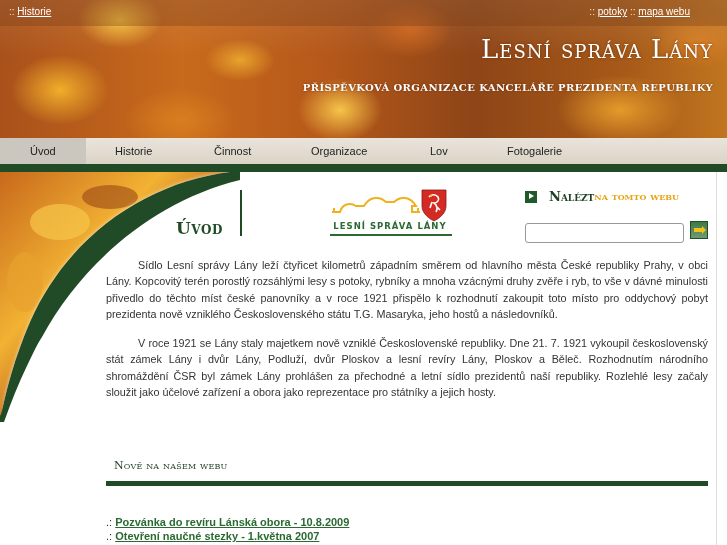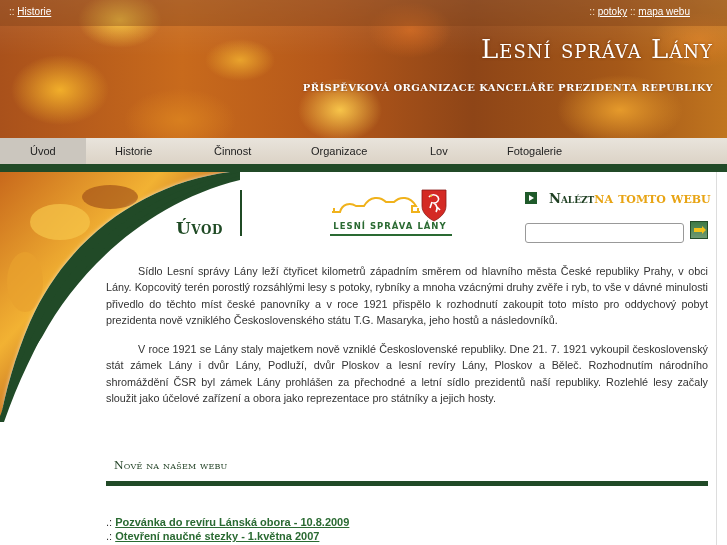--- a/index.html
+++ b/index.html
@@ -105,21 +105,21 @@
   .play-icon::after {
     content: ""; position: absolute; left: 4px; top: 2.5px; border-left: 5px solid #fff;
     border-top: 3.5px solid transparent; border-bottom: 3.5px solid transparent;
   }
   .search-title .t1 {
     font-family: "DejaVu Serif", "Liberation Serif", serif; font-variant: small-caps;
     font-weight: bold; font-size: 13px; color: #1f3f22; 
   }
   .search-title .t2 {
     font-family: "DejaVu Serif", "Liberation Serif", serif; font-variant: small-caps;
-    font-weight: bold; font-size: 15px; color: #e8a414;
+    font-weight: bold; font-size: 11px; color: #e8a414;
   }
   .search-input {
     position: absolute; left: 525px; top: 223px; width: 159px; height: 20px;
     border: 1px solid #999; border-radius: 3px; background: #fff; z-index: 3;
     font-size: 11px; padding: 0 4px;
   }
   .search-btn {
     position: absolute; left: 690px; top: 221px; width: 18px; height: 18px;
     background: linear-gradient(180deg, #3d7a45 0%, #6f9a72 100%); border: 1px solid #244c29;
     z-index: 3; cursor: pointer;
@@ -127,21 +127,21 @@
   .search-btn .arrow {
     position: absolute; left: 3px; top: 6px; width: 8px; height: 4px; background: #f2c21a;
   }
   .search-btn .arrow::after {
     content: ""; position: absolute; left: 8px; top: -2px; border-left: 4px solid #f2c21a;
     border-top: 4px solid transparent; border-bottom: 4px solid transparent;
   }
 
   
   .content {
-    position: absolute; left: 106px; top: 263px; width: 602px; z-index: 3;
+    position: absolute; left: 106px; top: 257px; width: 602px; z-index: 3;
     font-family: "Liberation Sans", sans-serif; font-size: 10.8px; line-height: 16.3px; color: #333;
   }
   .content p { text-align: justify; text-indent: 32px; margin-bottom: 13px; }
 
   .news-heading {
     position: absolute; left: 114px; top: 459px; z-index: 3;
     font-family: "DejaVu Serif", "Liberation Serif", serif; font-variant: small-caps;
     font-weight: normal; font-size: 11px; color: #1f3f22; letter-spacing: 0.2px;
   }
   .news-rule {

